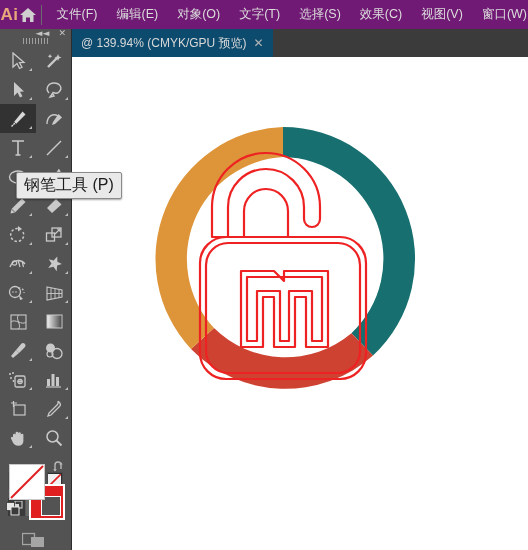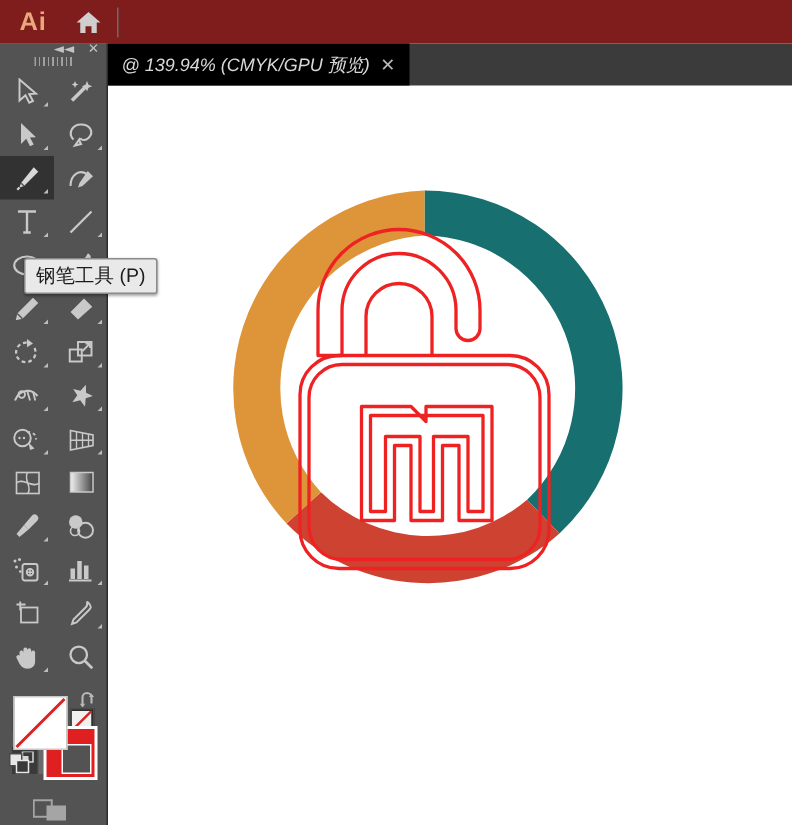--- a/index.html
+++ b/index.html
@@ -7,21 +7,21 @@
     width: 528px; height: 550px;
     background: #ffffff;
     font-family: "Liberation Sans", "DejaVu Sans", sans-serif;
     overflow: hidden;
   }
   #app { position: relative; width: 528px; height: 550px; background: #ffffff; }
 
   
   .menubar {
     position: absolute; left: 0; top: 0; width: 528px; height: 29px;
-    background: #7f1d1d; display: flex; align-items: center;
+    background: #701a75; display: flex; align-items: center;
   }
   .ai-logo {
     width: 44px; height: 29px; display: flex; align-items: center;
     justify-content: center; color: #e8a87c; font-size: 17px;
     font-weight: bold; letter-spacing: .5px;
   }
   .home-icon { width: 30px; height: 29px; display:flex; align-items:center; justify-content:center; }
   .menu-divider { width: 1px; height: 20px; background: #6a6a6a; margin: 0 6px 0 4px; }
   .menu-items { display: flex; align-items: center; gap: 17px; margin-left: 8px; }
   .menu-item {
@@ -31,21 +31,21 @@
 
   
   .tabbar {
     position: absolute; left: 0; top: 29px; width: 528px; height: 28px;
     background: #3b3b3b; display: flex; align-items: stretch;
   }
   .tab {
     display: flex; align-items: center; gap: 7px; padding: 0 9px;
     font-size: 12px; color: #c8c8c8; white-space: nowrap;
   }
-  .tab.active { background: #000000; color: #d8d8d8; font-style: italic; }
+  .tab.active { background: #0c4a6e; color: #d8d8d8; }
   .tab-close { font-size: 12px; color: #b6b6b6; cursor: pointer; line-height: 1; }
   .tab-label { cursor: default; }
 
   
   .canvas {
     position: absolute; left: 0; top: 57px; width: 528px; height: 493px;
     background: #ffffff; overflow: hidden;
   }
 
   
@@ -74,21 +74,21 @@
   .tool .corner {
     position: absolute; right: 4px; bottom: 4px; width: 0; height: 0;
     border-left: 3px solid transparent; border-bottom: 3px solid #bdbdbd;
   }
   .tool svg { display:block; }
 
   
   .tooltip {
     position: absolute; left: 16px; top: 143px; z-index: 40;
     background: #e9e9e9; border: 1px solid #8a8a8a; border-radius: 2px;
-    padding: 2px 7px; font-size: 13px; color: #1c1c1c; white-space: nowrap;
+    padding: 2px 7px; font-size: 16px; color: #1c1c1c; white-space: nowrap;
     box-shadow: 0 1px 2px rgba(0,0,0,.35);
   }
 
   
   .colorbox { position: relative; width: 72px; height: 70px; margin-top: 6px; }
   .swatch-fill {
     position: absolute; left: 9px; top: 6px; width: 36px; height: 36px;
     background: #ffffff; border: 1px solid #c9c9c9;
   }
   .swatch-stroke {
@@ -156,20 +156,30 @@
   </div>
 
   <div class="menubar">
     <div class="ai-logo">Ai</div>
     <div class="home-icon">
       <svg width="18" height="16" viewBox="0 0 18 16" aria-hidden="true">
         <path d="M9 1 L17 8 L14.5 8 L14.5 15 L11 15 L11 10.5 L7 10.5 L7 15 L3.5 15 L3.5 8 L1 8 Z" fill="#cfcfcf"></path>
       </svg>
     </div>
     <div class="menu-divider"></div>
+    <div class="menu-items">
+      <div class="menu-item">文件(F)</div>
+      <div class="menu-item">编辑(E)</div>
+      <div class="menu-item">对象(O)</div>
+      <div class="menu-item">文字(T)</div>
+      <div class="menu-item">选择(S)</div>
+      <div class="menu-item">效果(C)</div>
+      <div class="menu-item">视图(V)</div>
+      <div class="menu-item">窗口(W)</div>
+    </div>
   </div>
 
   <div class="tabbar">
     <div style="width:72px"></div>
     <div class="tab active">
       <span class="tab-label">@ 139.94% (CMYK/GPU 预览)</span>
       <span class="tab-close">✕</span>
     </div>
   </div>
 

